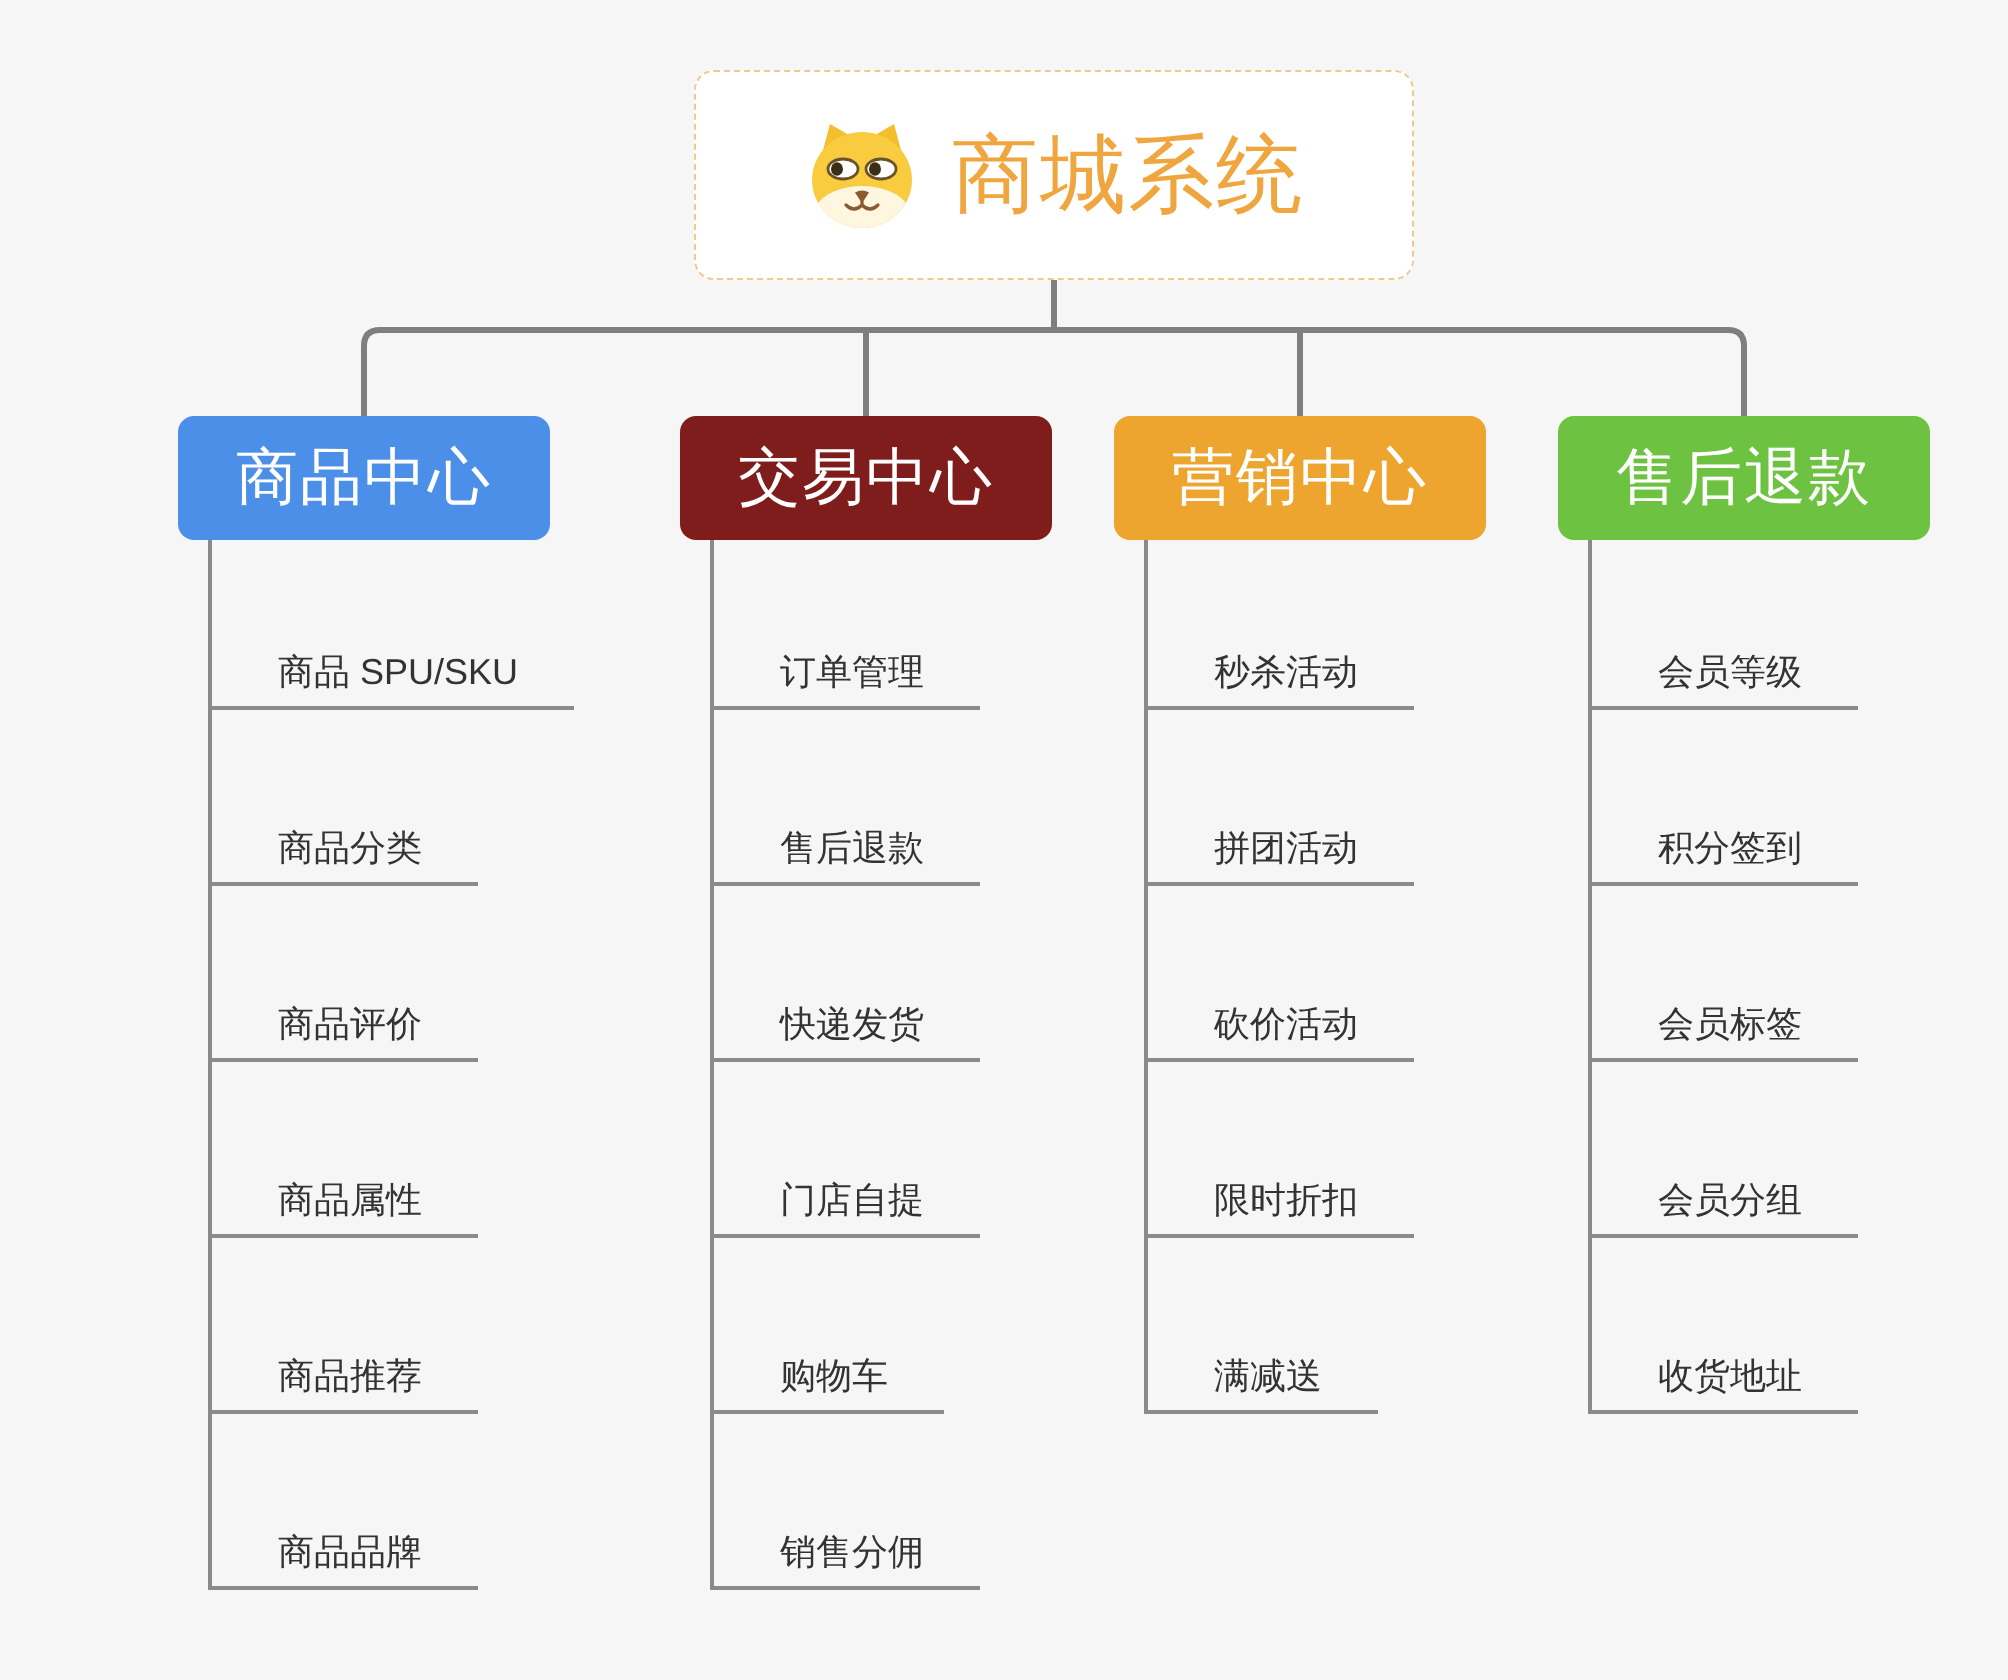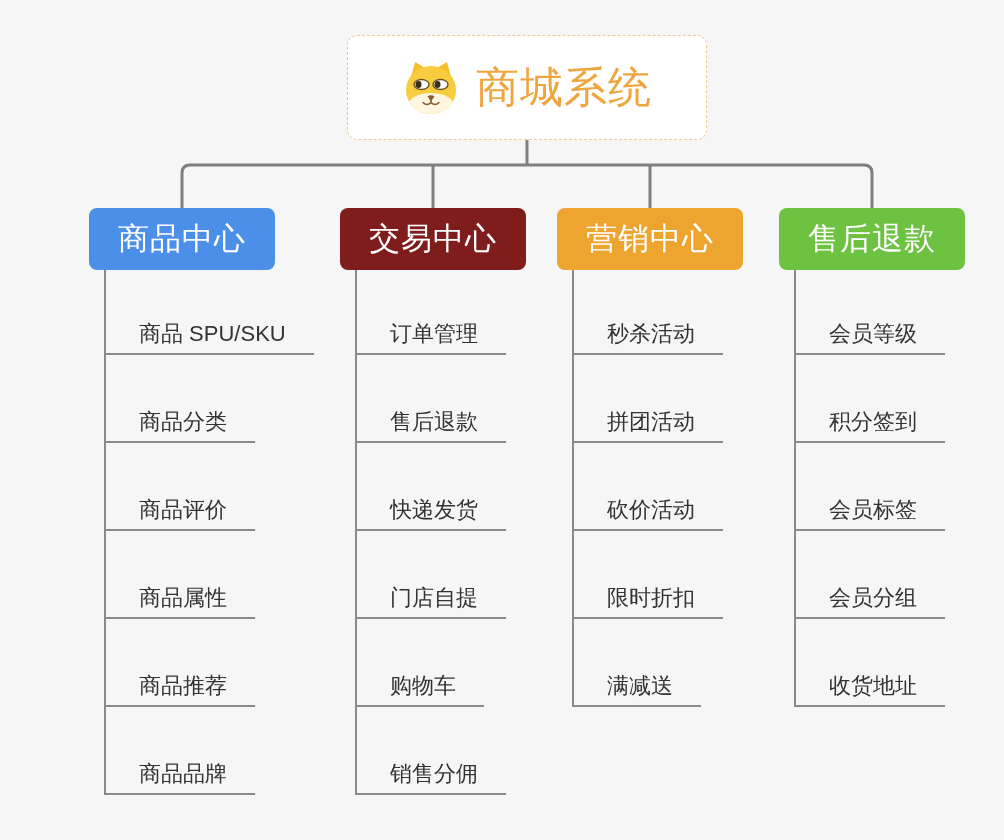--- a/index.html
+++ b/index.html
@@ -31,21 +31,21 @@
     display:flex;align-items:center;justify-content:center;
   }
   .branch-label{color:#FFFFFF;font-size:31px;letter-spacing:1px;}
   .leaf-list{margin-left:15px;border-left:2px solid #8A8A8A;width:max-content;}
   .leaf{
     height:88px;display:flex;align-items:flex-end;
     width:max-content;border-bottom:2px solid #8A8A8A;
     padding:0 28px 6px 33px;box-sizing:border-box;
   }
   .leaf:first-child{height:85px;}
-  .leaf-text{font-size:22px;color:#333333;line-height:1.25;white-space:nowrap;}
+  .leaf-text{font-size:18px;color:#333333;line-height:1.25;white-space:nowrap;}
 </style>
 </head>
 <body>
 
 <div class="canvas">
 
   <svg class="connector-svg" viewBox="0 0 1004 840" xmlns="http://www.w3.org/2000/svg">
     <path d="M495 139 V165" fill="none" stroke-width="3" stroke="#7F7F7F"></path>
     <path d="M150 208 V173 Q150 165 158 165 H832 Q840 165 840 173 V208" fill="none" stroke-width="3" stroke="#7F7F7F"></path>
     <path d="M401 165 V208" fill="none" stroke-width="3" stroke="#7F7F7F"></path>

